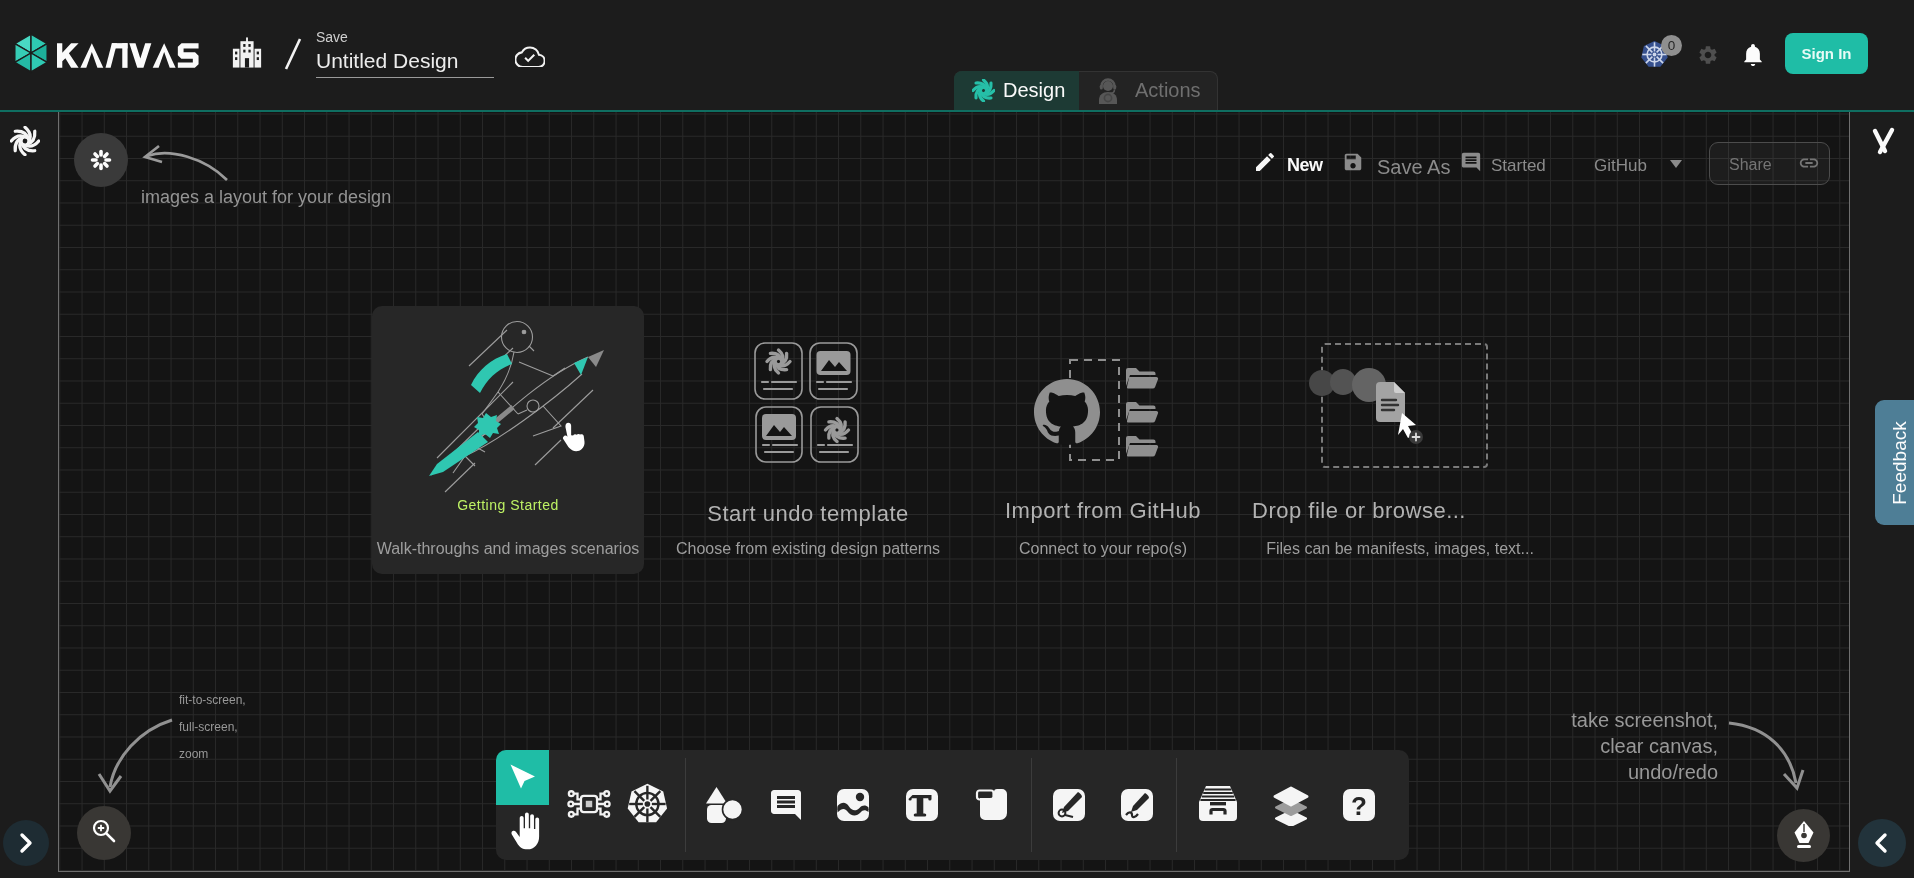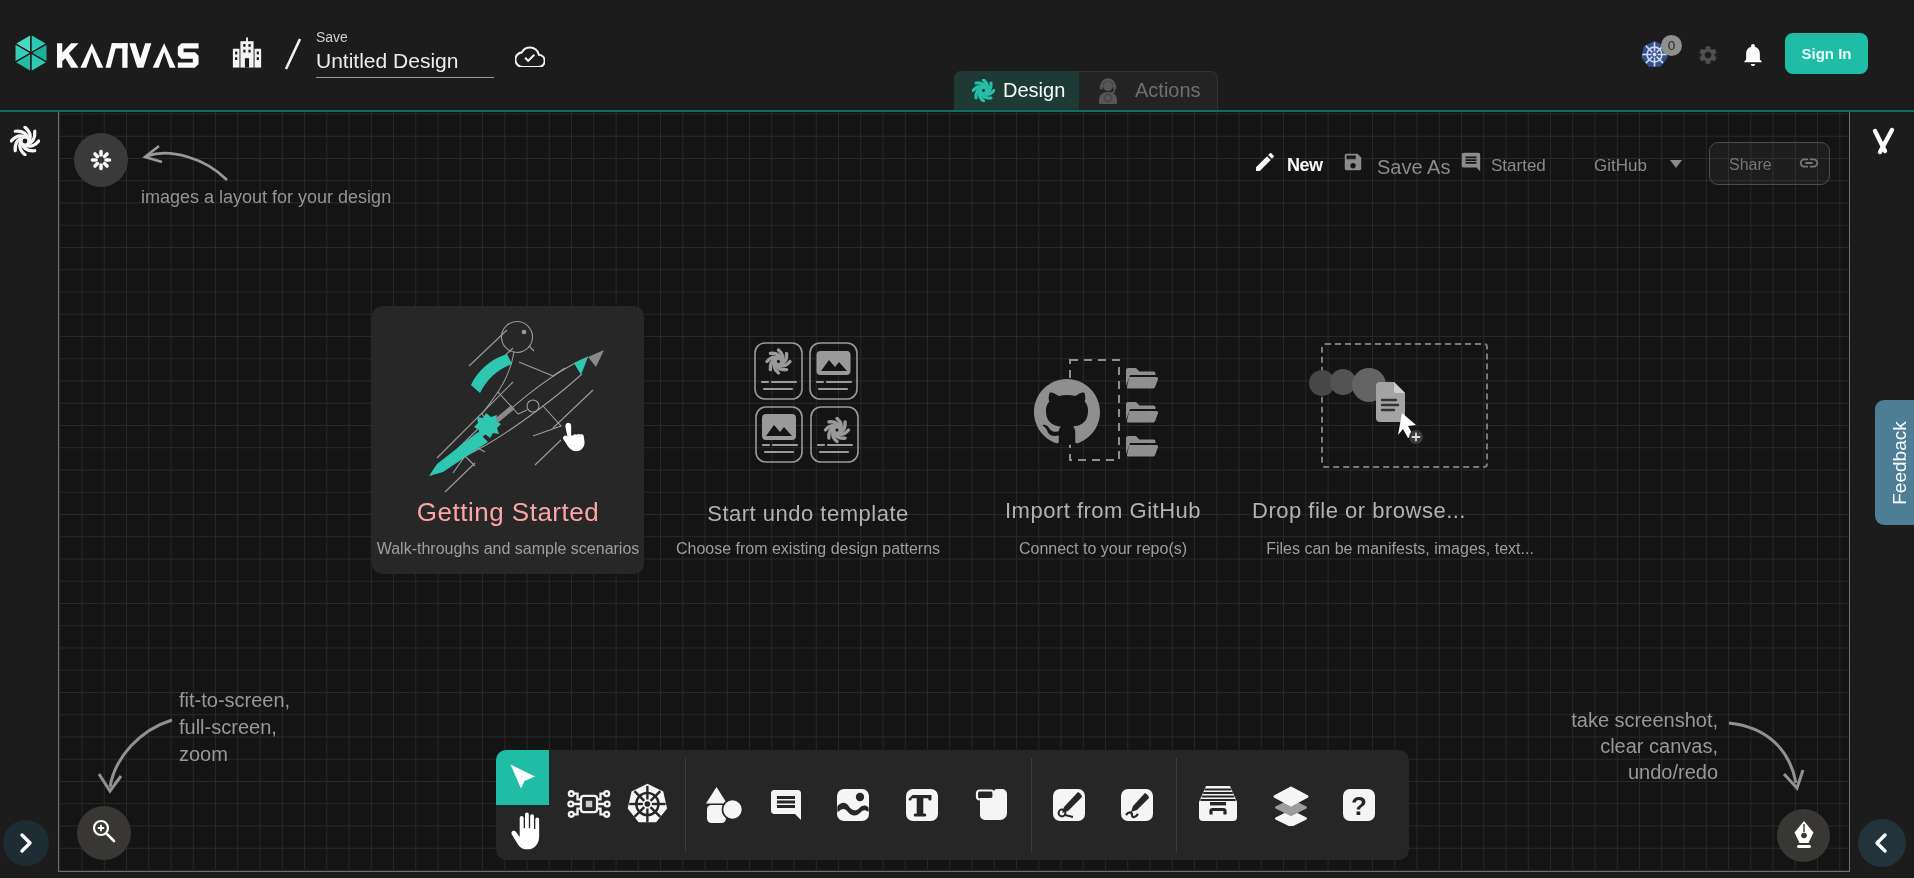--- a/index.html
+++ b/index.html
@@ -253,22 +253,22 @@
     <path d="M104 117 L128 97" stroke="#8a8a8a" stroke-width="5"></path>
 
     <path d="M101 103 l5 4 6 -2 -1 6 5 3 -4 4 2 6 -6 -1 -3 5 -5 -4 -6 2 0 -6 -5 -3 4 -4 -1 -6 6 1 z" fill="#2fc7b1"></path>
 
     <path d="M93 122 L103 132 L58 162 L44 166 L52 154 Z" fill="#2fc7b1"></path>
   </svg>
 
   <svg class="abs" style="left:558px; top:420px;" width="28" height="38" viewBox="0 0 26 34">
     <path d="M9.5 2 c1.6 0 2.7 1.2 2.7 2.8 V13.5 l1.8 .2 c.8 -1.2 2.3 -1.4 3.3 -.6 .9 -1 2.4 -1 3.3 -.2 1.1 -.9 3 -.3 3.3 1.2 l.7 5.4 c.3 2.6 -.7 5 -2.5 6.8 -2.3 2.3 -6 2.7 -8.9 1.2 -1.7 -.9 -3.2 -2.4 -4.6 -4.6 L5 17.3 c-.8 -1.2 -.4 -2.6 .8 -3.2 1 -.5 2.2 -.2 3 .7 l-1.9 -9 C6.8 3.2 7.9 2 9.5 2 z" fill="#fff"></path>
   </svg>
-  <div class="abs" style="left:372px; top:497px; width:272px; text-align:center; font-size:26px; color:#fca5a5; letter-spacing:0.5px;">Getting Started</div>
-  <div class="abs" style="left:360px; top:540px; width:296px; text-align:center; font-size:16px; color:#9e9e9e;">Walk-throughs and sample scenarios</div>
+  <div class="abs" style="left:372px; top:497px; width:272px; text-align:center; font-size:14px; color:#bef264; letter-spacing:0.5px;">Getting Started</div>
+  <div class="abs" style="left:360px; top:540px; width:296px; text-align:center; font-size:16px; color:#9e9e9e;">Walk-throughs and images scenarios</div>
 
   <svg class="abs" style="left:750px; top:338px;" width="115" height="130" viewBox="0 0 115 130">
     <g fill="none" stroke="#9a9a9a" stroke-width="1.6">
       <rect x="5" y="5" width="47" height="56" rx="10"></rect>
       <rect x="60" y="5" width="47" height="56" rx="10"></rect>
       <rect x="6" y="69" width="46" height="55" rx="10"></rect>
       <rect x="61" y="69" width="47" height="55" rx="10"></rect>
     </g>
     <g stroke="#9a9a9a" stroke-width="2.2" stroke-linecap="round">
       <path d="M12 44 h6 M22 44 h24 M14 51 h28"></path>
@@ -336,21 +336,21 @@
     <path d="M28 33 l14 12 -8 1 5 9 -5 3 -5 -9 -5 6 z" fill="#fff"></path>
     <circle cx="42" cy="57" r="7" fill="#3a3a3a"></circle>
     <g stroke="#ddd" stroke-width="1.8" stroke-linecap="round">
         <path d="M42 53.5 v7 M38.5 57 h7"></path>
       </g>
   </svg>
   <div class="abs" style="left:1252px; top:498px; width:296px; text-align:left; font-size:22px; color:#b2b2b2; letter-spacing:0.5px;">Drop file or browse...</div>
   <div class="abs" style="left:1252px; top:540px; width:296px; text-align:center; font-size:16px; color:#9e9e9e;">Files can be manifests, images, text...</div>
 </div>
 <div id="bottomhints">
-  <div class="abs graytext" style="left:179px; top:687px; font-size:20px; line-height:27px;">fit-to-screen,<br>full-screen,<br>zoom</div>
+  <div class="abs graytext" style="left:179px; top:687px; font-size:12px; line-height:27px;">fit-to-screen,<br>full-screen,<br>zoom</div>
   <svg class="abs" style="left:95px; top:712px;" width="85" height="95" viewBox="0 0 85 95">
     <path d="M77 8 C 45 18 20 45 15 75" fill="none" stroke="#919191" stroke-width="3"></path>
     <path d="M4 62 L15 79 L26 64" fill="none" stroke="#919191" stroke-width="3"></path>
   </svg>
   <div class="abs graytext" style="left:1518px; top:692px; font-size:20px; line-height:26px; width:200px; text-align:right;margin-top:15px;">take screenshot,<br>clear canvas,<br>undo/redo</div>
   <svg class="abs" style="left:1722px; top:715px;" width="85" height="85" viewBox="0 0 85 85">
     <path d="M7 8 C 45 12 68 35 74 68" fill="none" stroke="#919191" stroke-width="3"></path>
     <path d="M62 59 L75 73 L81 55" fill="none" stroke="#919191" stroke-width="3"></path>
   </svg>
 </div>

